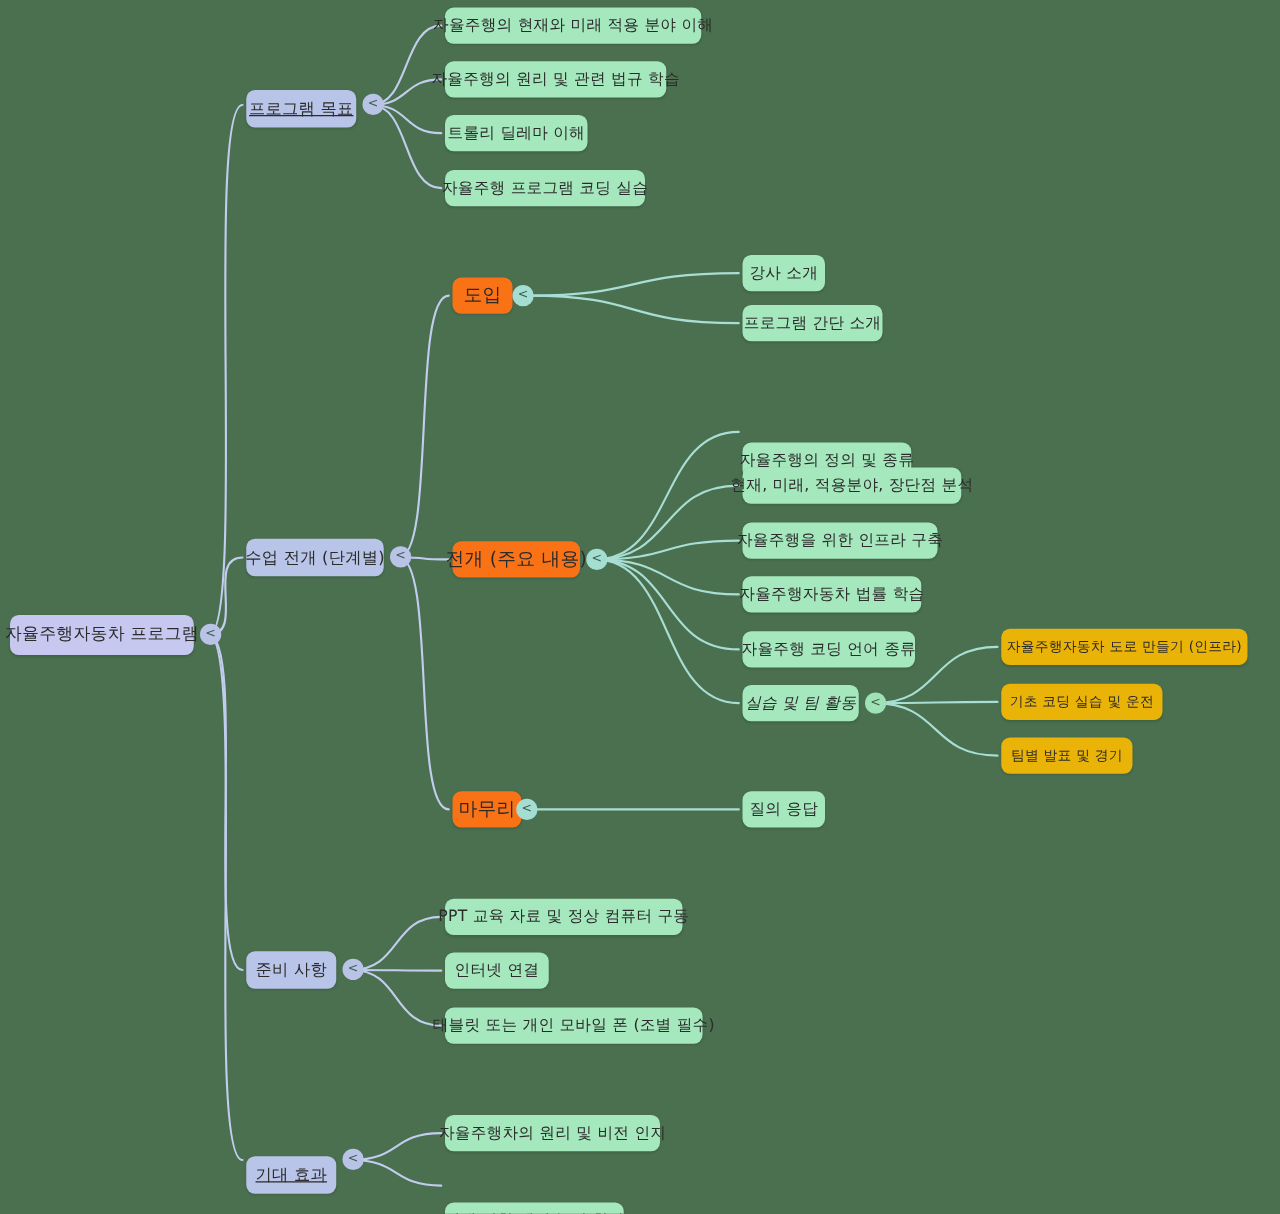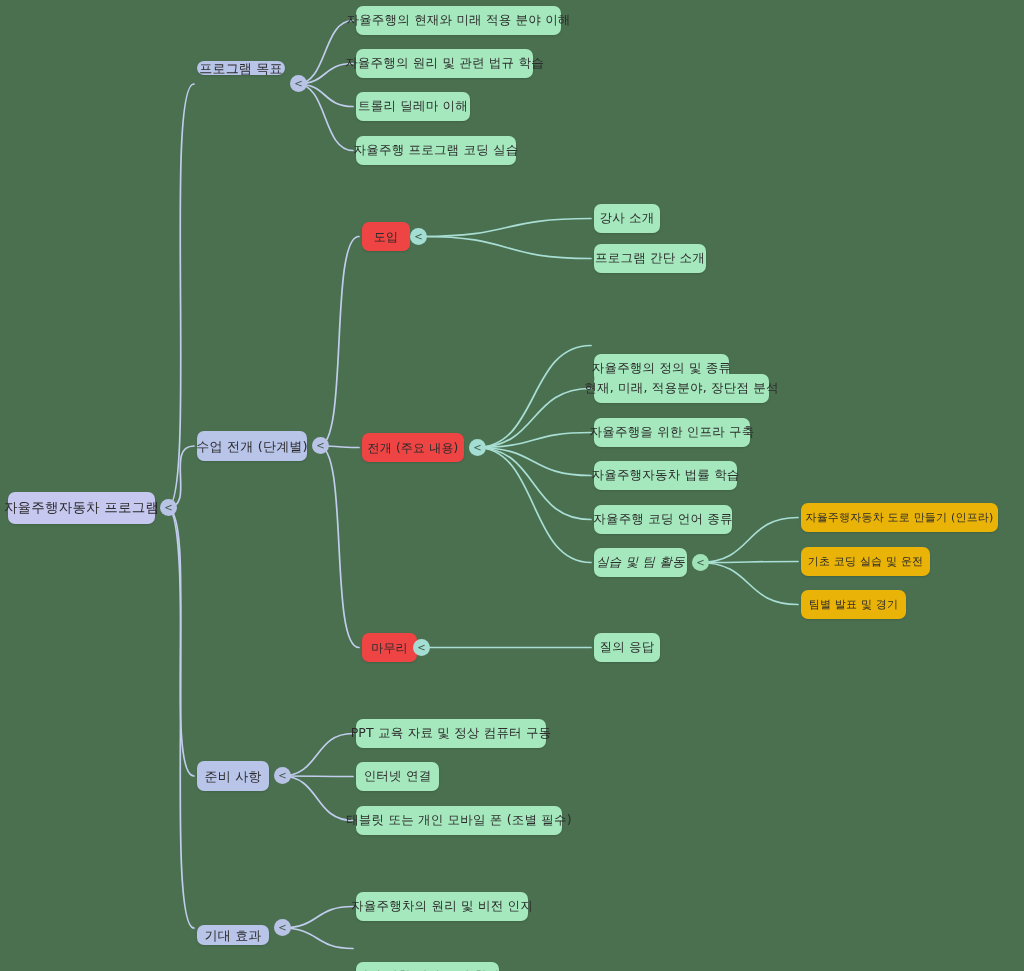--- a/index.html
+++ b/index.html
@@ -20,21 +20,21 @@
     border-radius:7px;
     white-space:nowrap;
     color:#2b2b2b;
     letter-spacing:0.2px;
     box-shadow:0 1px 2px rgba(0,0,0,0.13);
     padding:0 12px;
     line-height:1;
   }
   .lvl0{background:#c7c8f0;font-size:13.5px;height:32px;}
   .lvl1{background:#b8c4e8;font-size:13px;height:30px;}
-  .lvl2{background:#ef4444;font-size:12px;height:30px;}
+  .lvl2{background:#f97316;font-size:15px;height:30px;}
   .lvl3{background:#a6e8bd;font-size:12.5px;height:29px;}
   .lvl4{background:#eab308;font-size:11px;height:29px;}
   .marker{
     position:absolute;
     width:17px;height:17px;border-radius:50%;
     display:flex;align-items:center;justify-content:center;
     font-size:10px;color:#3a5a4a;
     font-family:"DejaVu Sans","Liberation Sans",sans-serif;
     line-height:1;
     box-sizing:border-box;
@@ -73,21 +73,21 @@
       <path d="M 699 562.5 C 753.45 562.5, 743.55 604.5, 798 604.5" fill="none" stroke="#a9ded4" stroke-width="1.7" stroke-linecap="round"></path>
       <path d="M 429 647.5 C 518.1 647.5, 501.9 647.5, 591 647.5" fill="none" stroke="#a9ded4" stroke-width="1.7" stroke-linecap="round"></path>
       <path d="M 281 776 C 320.6 776, 313.4 733.5, 353 733.5" fill="none" stroke="#c2cdee" stroke-width="1.7" stroke-linecap="round"></path>
       <path d="M 281 776 C 320.6 776, 313.4 776.5, 353 776.5" fill="none" stroke="#c2cdee" stroke-width="1.7" stroke-linecap="round"></path>
       <path d="M 281 776 C 320.6 776, 313.4 820.5, 353 820.5" fill="none" stroke="#c2cdee" stroke-width="1.7" stroke-linecap="round"></path>
       <path d="M 281 928 C 320.6 928, 313.4 906.5, 353 906.5" fill="none" stroke="#c2cdee" stroke-width="1.7" stroke-linecap="round"></path>
       <path d="M 281 928 C 320.6 928, 313.4 948.5, 353 948.5" fill="none" stroke="#c2cdee" stroke-width="1.7" stroke-linecap="round"></path>
     </svg>
   <div id="nodes">
       <div class="node lvl0" style="left: 8px; top: 492px; width: 147px; height: 32px;">자율주행자동차 프로그램</div>
-      <div class="node lvl1" style="left: 197px; top: 61px; width: 88px; height: 14px;">프로그램 목표</div>
+      <div class="node lvl1" style="left: 197px; top: 72px; width: 88px; height: 30px; text-decoration: underline;">프로그램 목표</div>
       <div class="node lvl3" style="left: 356px; top: 6px; width: 205px; height: 29px;">자율주행의 현재와 미래 적용 분야 이해</div>
       <div class="node lvl3" style="left: 356px; top: 49px; width: 177px; height: 29px;">자율주행의 원리 및 관련 법규 학습</div>
       <div class="node lvl3" style="left: 356px; top: 92px; width: 114px; height: 29px;">트롤리 딜레마 이해</div>
       <div class="node lvl3" style="left: 356px; top: 136px; width: 160px; height: 29px;">자율주행 프로그램 코딩 실습</div>
       <div class="node lvl1" style="left: 197px; top: 431px; width: 110px; height: 30px;">수업 전개 (단계별)</div>
       <div class="node lvl2" style="left: 362px; top: 222px; width: 48px; height: 29px;">도입</div>
       <div class="node lvl3" style="left: 594px; top: 204px; width: 66px; height: 29px;">강사 소개</div>
       <div class="node lvl3" style="left: 594px; top: 244px; width: 112px; height: 29px;">프로그램 간단 소개</div>
       <div class="node lvl2" style="left: 362px; top: 433px; width: 102px; height: 29px;">전개 (주요 내용)</div>
       <div class="node lvl3" style="left: 594px; top: 331px; width: 135px; height: 29px; margin-top: 23px;">자율주행의 정의 및 종류</div>
@@ -98,21 +98,21 @@
       <div class="node lvl3" style="left: 594px; top: 548px; width: 93px; height: 29px; font-style: italic;">실습 및 팀 활동</div>
       <div class="node lvl4" style="left: 801px; top: 503px; width: 197px; height: 29px;">자율주행자동차 도로 만들기 (인프라)</div>
       <div class="node lvl4" style="left: 801px; top: 547px; width: 129px; height: 29px;">기초 코딩 실습 및 운전</div>
       <div class="node lvl4" style="left: 801px; top: 590px; width: 105px; height: 29px;">팀별 발표 및 경기</div>
       <div class="node lvl2" style="left: 362px; top: 633px; width: 55px; height: 29px;">마무리</div>
       <div class="node lvl3" style="left: 594px; top: 633px; width: 66px; height: 29px;">질의 응답</div>
       <div class="node lvl1" style="left: 197px; top: 761px; width: 72px; height: 30px;">준비 사항</div>
       <div class="node lvl3" style="left: 356px; top: 719px; width: 190px; height: 29px;">PPT 교육 자료 및 정상 컴퓨터 구동</div>
       <div class="node lvl3" style="left: 356px; top: 762px; width: 83px; height: 29px;">인터넷 연결</div>
       <div class="node lvl3" style="left: 356px; top: 806px; width: 206px; height: 29px;">태블릿 또는 개인 모바일 폰 (조별 필수)</div>
-      <div class="node lvl1" style="left: 197px; top: 925px; width: 72px; height: 20px;">기대 효과</div>
+      <div class="node lvl1" style="left: 197px; top: 925px; width: 72px; height: 30px; text-decoration: underline;">기대 효과</div>
       <div class="node lvl3" style="left: 356px; top: 892px; width: 172px; height: 29px;">자율주행차의 원리 및 비전 인지</div>
       <div class="node lvl3" style="left: 356px; top: 934px; width: 143px; height: 29px; margin-top: 28px;">미래 방향 제시 능력 함양</div>
     </div>
   <div id="markers">
       <div class="marker mk-purple" style="left: 160px; top: 499px;">
         <span class="mk-chev">&lt;</span>
       </div>
       <div class="marker mk-purple" style="left: 290px; top: 75px;">
         <span class="mk-chev">&lt;</span>
       </div>

